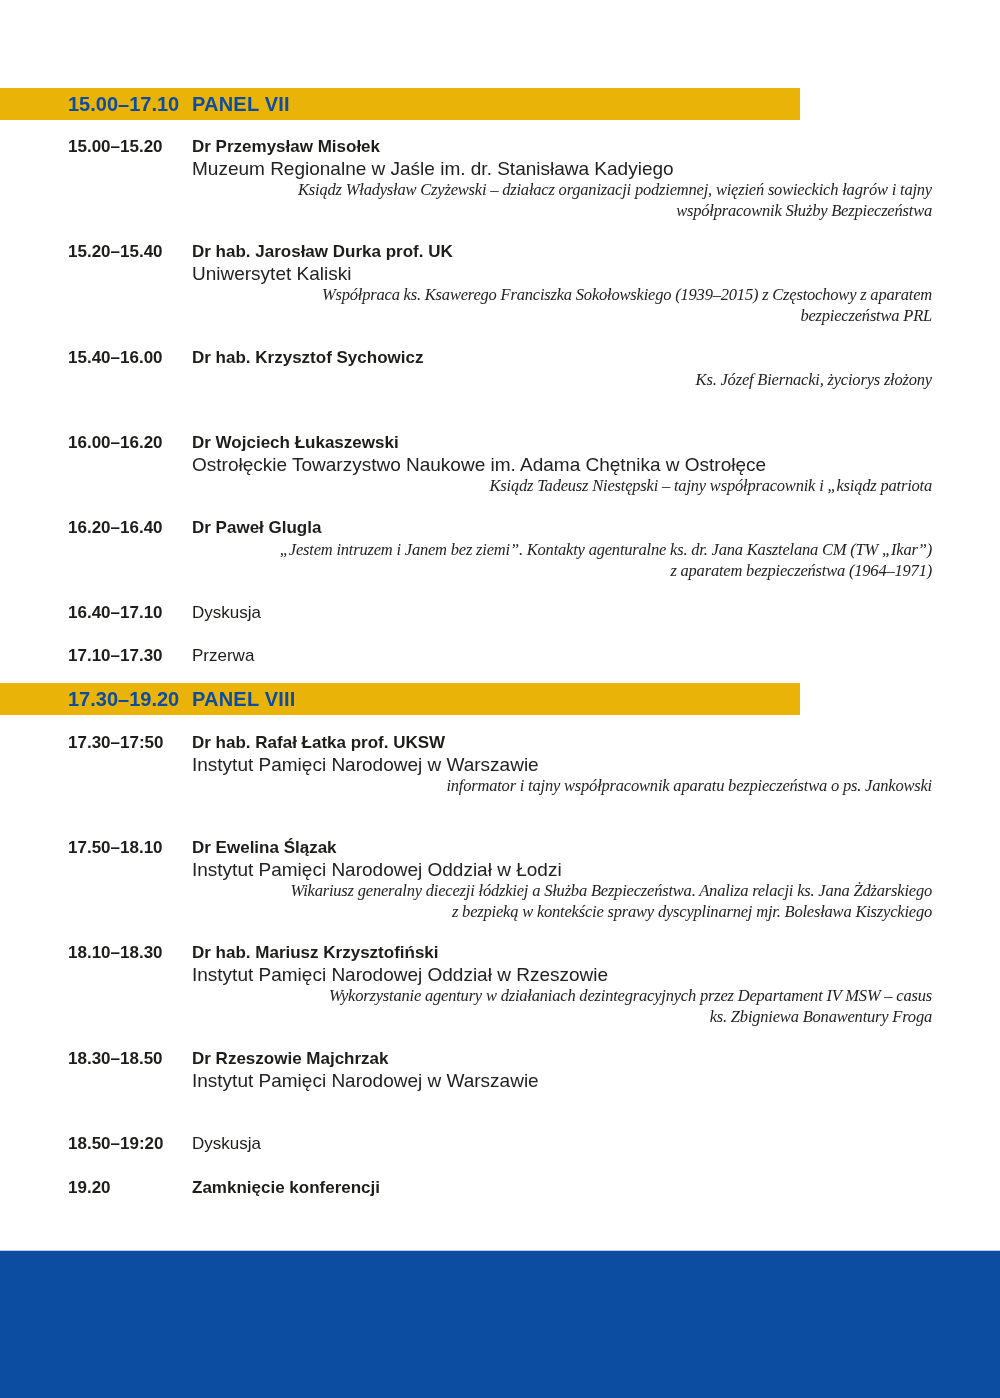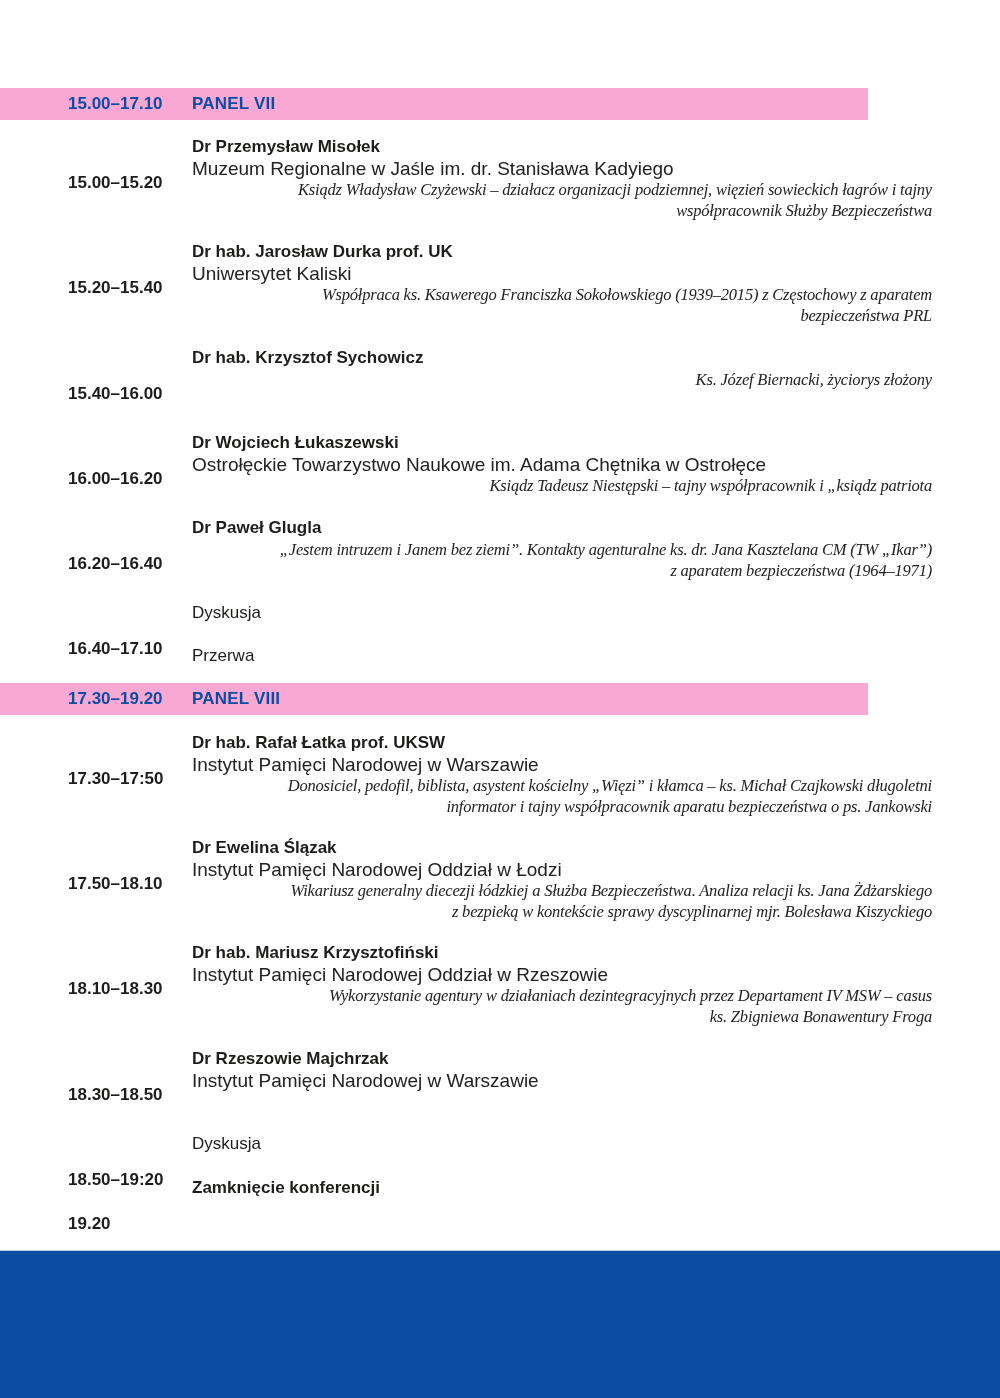--- a/index.html
+++ b/index.html
@@ -2,30 +2,30 @@
 <html><head>
 <meta charset="utf-8">
 <style>
   html, body { margin: 0; padding: 0; }
   body {
     width: 1000px; height: 1398px; position: relative; overflow: hidden;
     background: #ffffff; color: #1d1d1b;
     font-family: "Liberation Sans", "DejaVu Sans", sans-serif;
   }
   .panel-bar {
-    position: absolute; left: 0; width: 868px; height: 32px;
-    background: #f9a8d4; color: #0d4da1;
-    font-weight: bold; font-size: 17px; line-height: 32px;
+    position: absolute; left: 0; width: 800px; height: 32px;
+    background: #eab308; color: #0d4da1;
+    font-weight: bold; font-size: 20px; line-height: 32px;
   }
   .panel-bar .time { position: absolute; left: 68px; }
   .panel-bar .label { position: absolute; left: 192px; letter-spacing: 0.2px; }
   .entry { position: absolute; left: 0; width: 1000px; }
   .entry .time {
     position: absolute; left: 68px; top: 0;
-    font-weight: bold; font-size: 17px; line-height: 22px; color: #1d1d1b; margin-top: 36px;
+    font-weight: bold; font-size: 17px; line-height: 22px; color: #1d1d1b;
   }
   .entry .body { position: absolute; left: 192px; top: 0; width: 740px; }
   .entry .speaker { font-weight: bold; font-size: 17px; line-height: 22px; }
   .entry .affil { font-size: 19px; line-height: 21px; color: #222; }
   .entry .title {
     font-family: "Liberation Serif", "DejaVu Serif", serif;
     font-style: italic; font-size: 16.5px; line-height: 21px; color: #222;
     letter-spacing: -0.2px;
     text-align: right;
   }
@@ -107,21 +107,20 @@
 <div class="panel-bar" style="top:683px">
   <span class="time">17.30–19.20</span>
   <span class="label">PANEL VIII</span>
 </div>
 
 <div class="entry" style="top:732px">
   <div class="time">17.30–17:50</div>
   <div class="body">
     <div class="speaker">Dr hab. Rafał Łatka prof. UKSW</div>
     <div class="affil">Instytut Pamięci Narodowej w Warszawie</div>
-    <div class="title">Donosiciel, pedofil, biblista, asystent kościelny „Więzi” i kłamca – ks. Michał Czajkowski długoletni</div>
     <div class="title">informator i tajny współpracownik aparatu bezpieczeństwa o ps. Jankowski</div>
   </div>
 </div>
 
 <div class="entry" style="top:837px">
   <div class="time">17.50–18.10</div>
   <div class="body">
     <div class="speaker">Dr Ewelina Ślązak</div>
     <div class="affil">Instytut Pamięci Narodowej Oddział w Łodzi</div>
     <div class="title">Wikariusz generalny diecezji łódzkiej a Służba Bezpieczeństwa. Analiza relacji ks. Jana Żdżarskiego</div>

